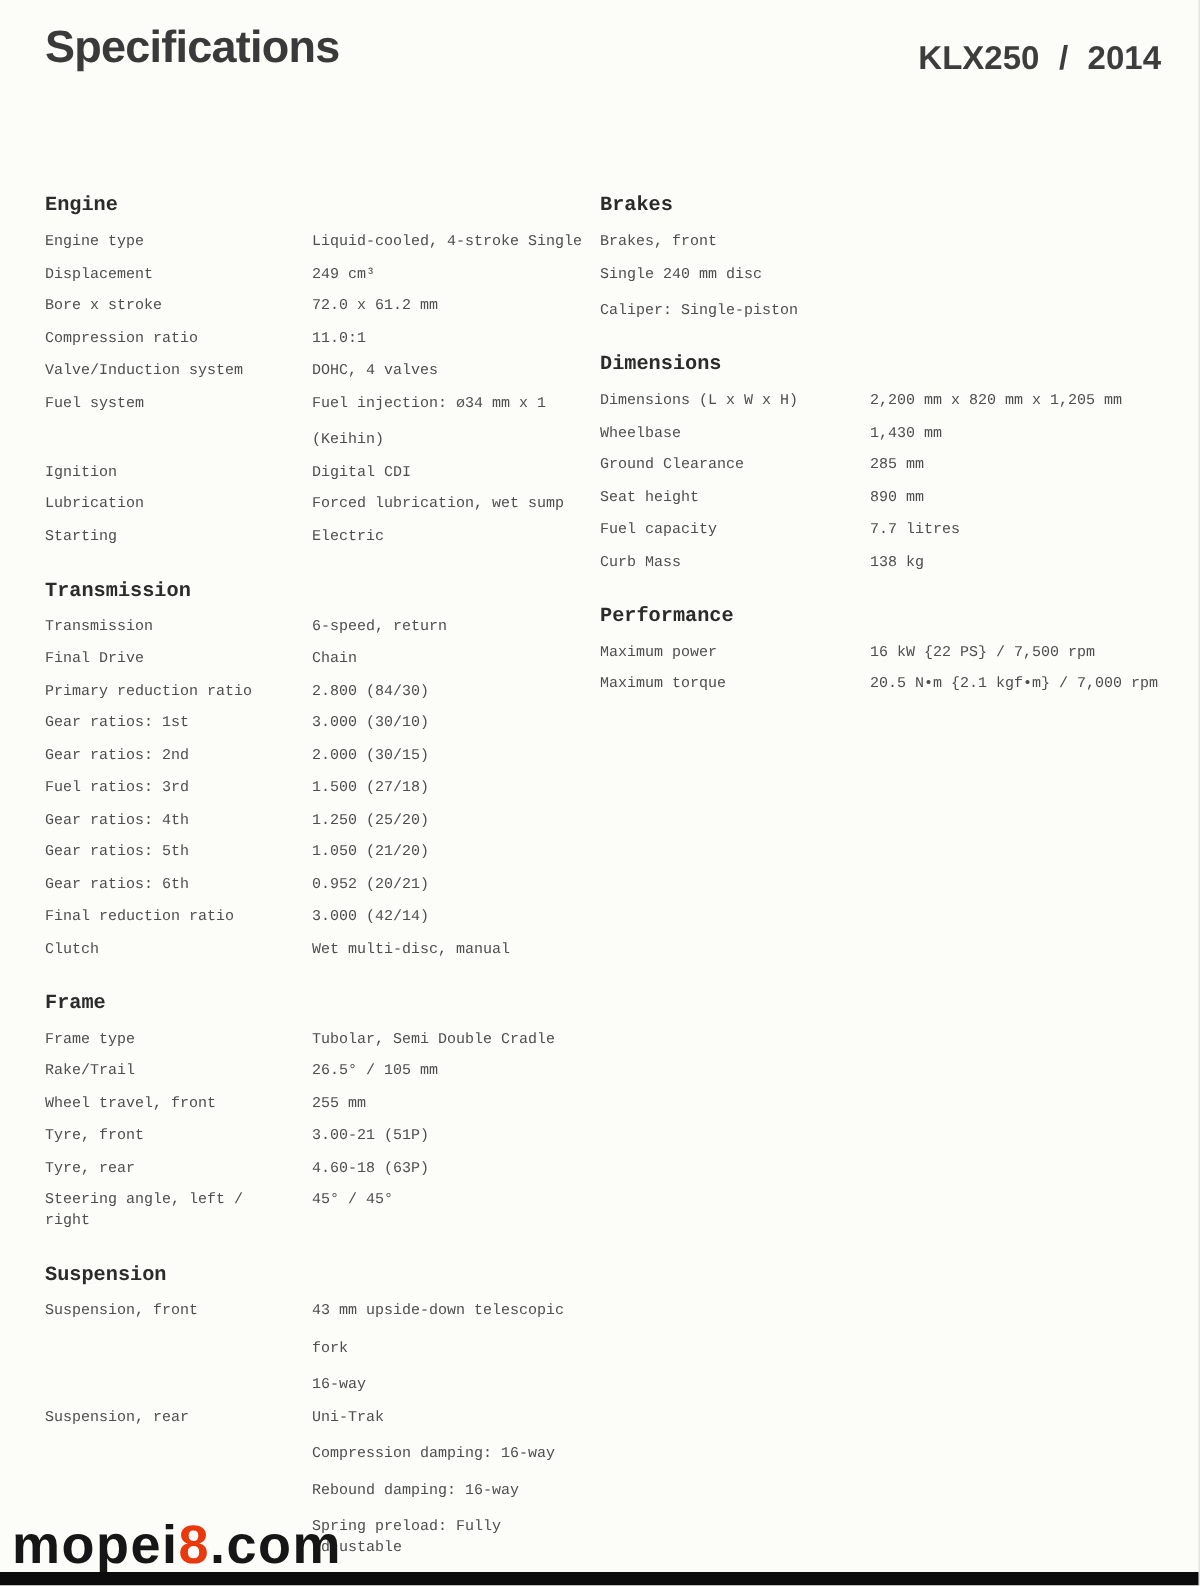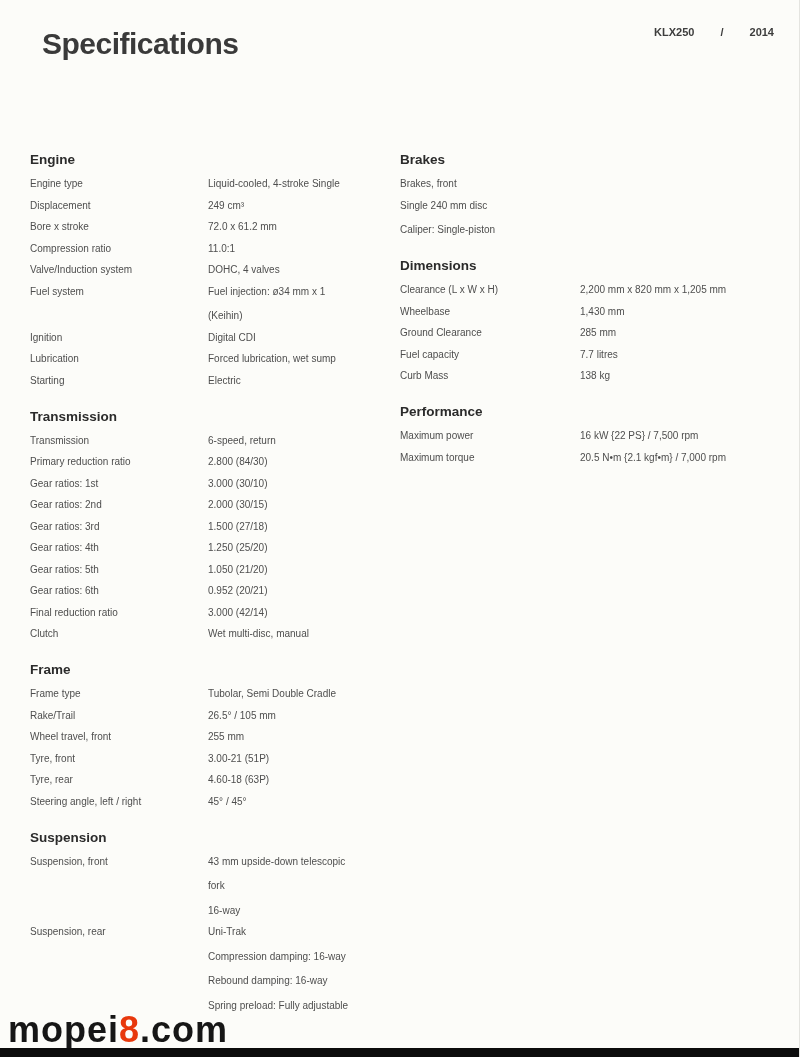--- a/index.html
+++ b/index.html
@@ -11,33 +11,33 @@
     color:#4d4d4d;
     box-sizing:border-box;
     border-right:1px solid #e4e4e0;
     overflow:hidden;
   }
   .header {
     display:flex; justify-content:space-between; align-items:flex-start;
     padding:14px 25px 0 30px;
   }
   .page-title {
-    margin:12px; font-size:30px; font-weight:bold; color:#3a3a3a;
+    margin:0; font-size:30px; font-weight:bold; color:#3a3a3a;
     letter-spacing:-0.5px; line-height:36px;
   }
   .model-year {
-    display:flex; gap:26px; margin-top:12px;
-    font-size:11px; font-weight:bold; color:#3d3d3d;
+    display:flex; gap:13px; margin-top:12px;
+    font-size:22px; font-weight:bold; color:#3d3d3d;
   }
   .content {
     display:flex; margin-top:78px; padding-left:30px;
   }
   .col-left { width:370px; flex-shrink:0; }
   .col-right { flex:1; padding-right:8px; }
-  .section { margin-bottom:21px; }
+  .section { margin-bottom:21px;font-family:Liberation Mono, monospace; }
   .section-heading {
     margin:0 0 10px 0; font-size:13.5px; font-weight:bold; color:#2b2b2b;
   }
   .row {
     display:flex; font-size:10px; line-height:14px; color:#4e4e4e;
     margin-bottom:7.5px;
   }
   .label { width:178px; flex-shrink:0; padding-right:10px; box-sizing:border-box; }
   .col-right .label { width:180px; }
   .value { flex:1; }
@@ -128,39 +128,45 @@
       </section>
       <section class="section">
         <h2 class="section-heading">Transmission</h2>
         <div class="row">
           <div class="label">Transmission</div>
           <div class="value">
             <div class="line">6-speed, return</div>
           </div>
         </div>
         <div class="row">
+          <div class="label">Final Drive</div>
+          <div class="value">
+            <div class="line">Chain</div>
+          </div>
+        </div>
+        <div class="row">
           <div class="label">Primary reduction ratio</div>
           <div class="value">
             <div class="line">2.800 (84/30)</div>
           </div>
         </div>
         <div class="row">
           <div class="label">Gear ratios: 1st</div>
           <div class="value">
             <div class="line">3.000 (30/10)</div>
           </div>
         </div>
         <div class="row">
           <div class="label">Gear ratios: 2nd</div>
           <div class="value">
             <div class="line">2.000 (30/15)</div>
           </div>
         </div>
         <div class="row">
-          <div class="label">Gear ratios: 3rd</div>
+          <div class="label">Fuel ratios: 3rd</div>
           <div class="value">
             <div class="line">1.500 (27/18)</div>
           </div>
         </div>
         <div class="row">
           <div class="label">Gear ratios: 4th</div>
           <div class="value">
             <div class="line">1.250 (25/20)</div>
           </div>
         </div>
@@ -258,35 +264,41 @@
         <div class="row">
           <div class="value">
             <div class="line">Single 240 mm disc</div>
             <div class="line">Caliper: Single-piston</div>
           </div>
         </div>
       </section>
       <section class="section">
         <h2 class="section-heading">Dimensions</h2>
         <div class="row">
-          <div class="label">Clearance (L x W x H)</div>
+          <div class="label">Dimensions (L x W x H)</div>
           <div class="value">
             <div class="line">2,200 mm x 820 mm x 1,205 mm</div>
           </div>
         </div>
         <div class="row">
           <div class="label">Wheelbase</div>
           <div class="value">
             <div class="line">1,430 mm</div>
           </div>
         </div>
         <div class="row">
           <div class="label">Ground Clearance</div>
           <div class="value">
             <div class="line">285 mm</div>
+          </div>
+        </div>
+        <div class="row">
+          <div class="label">Seat height</div>
+          <div class="value">
+            <div class="line">890 mm</div>
           </div>
         </div>
         <div class="row">
           <div class="label">Fuel capacity</div>
           <div class="value">
             <div class="line">7.7 litres</div>
           </div>
         </div>
         <div class="row">
           <div class="label">Curb Mass</div>

